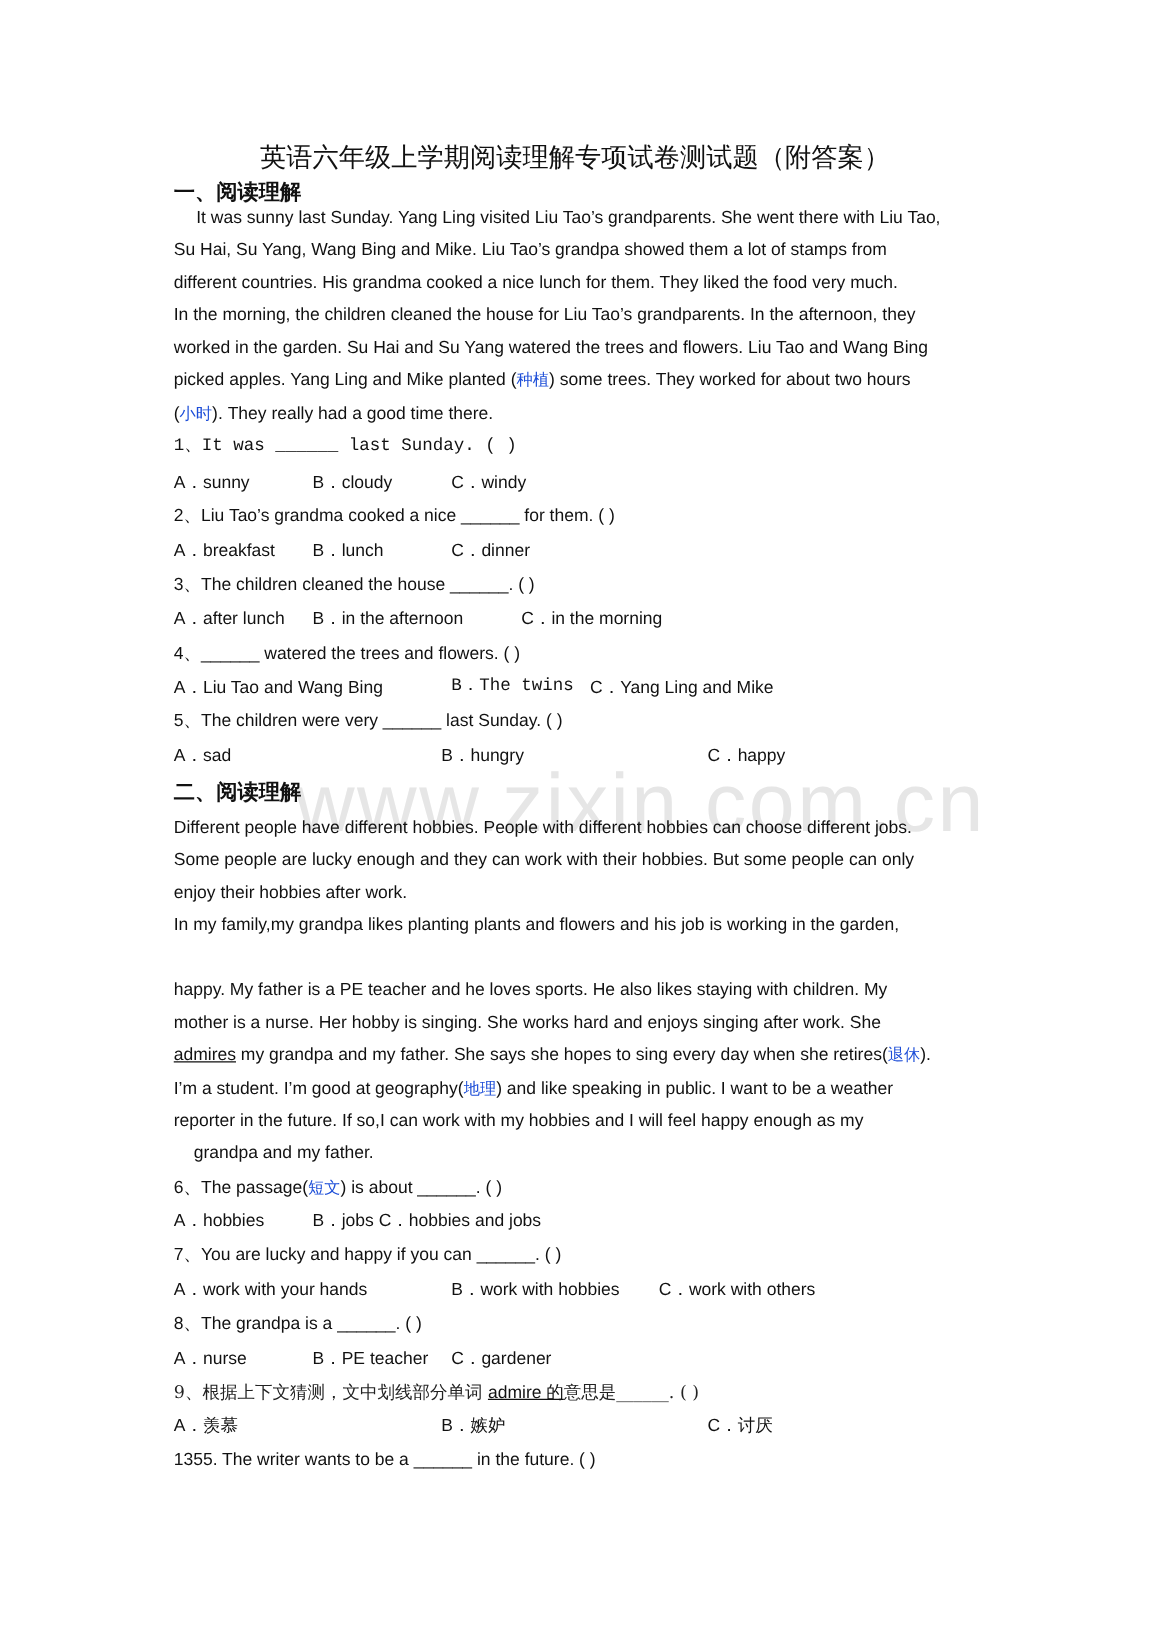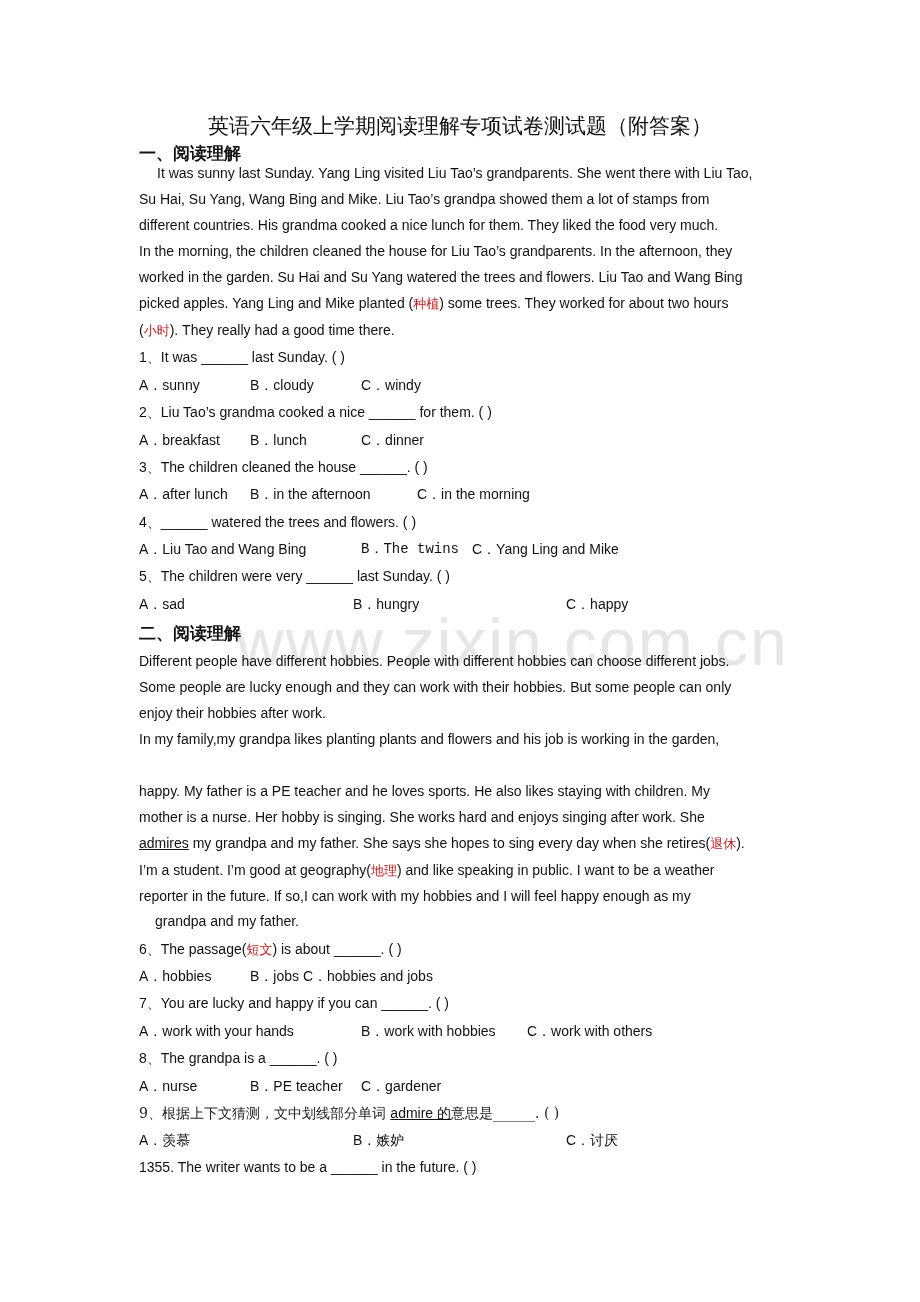--- a/index.html
+++ b/index.html
@@ -8,21 +8,21 @@
   .page { position: absolute; left: 0; top: 0; width: 920px; height: 1302px; }
   .title { position: absolute; top: 112px; left: 0; width: 920px; text-align: center;
            font-family: "DejaVu Serif", "Liberation Serif", serif; font-size: 21px; color: #111; letter-spacing: 0px; }
   .section { position: absolute; left: 139px; font-family: "DejaVu Serif", "Liberation Serif", serif;
              font-size: 17px; font-weight: bold; color: #111; }
   .line { position: absolute; left: 139px; font-size: 14px; white-space: nowrap; color: #111; line-height: 18px; }
   .indent { left: 157px; }
   .opts { position: absolute; left: 139px; font-size: 14px; white-space: nowrap; line-height: 18px; }
   .opt { position: absolute; top: 0; white-space: nowrap; }
   .u { text-decoration: underline; }
-  .cn { font-family: "DejaVu Serif", "Liberation Serif", serif; font-size: 13px; color: #b91c1c; }
+  .cn { font-family: "DejaVu Serif", "Liberation Serif", serif; font-size: 13px; color: #1d4ed8; }
   .watermark { position: absolute; left: 236px; top: 604px; font-size: 66px; color: #e6e6e6;
                font-family: "Liberation Sans", sans-serif; letter-spacing: 2px; z-index: 0; white-space: nowrap; }
   .content { position: absolute; left: 0; top: 0; z-index: 1; width: 920px; height: 1302px; }
 </style>
 </head>
 <body>
 
 <div class="page">
   <div class="watermark">www.zixin.com.cn</div>
 
@@ -36,21 +36,21 @@
     <div class="line" style="top:216px;">different countries. His grandma cooked a nice lunch for them. They liked the food very much.</div>
     <div class="line" style="top:242px;">In the morning, the children cleaned the house for Liu Tao’s grandparents. In the afternoon, they</div>
     <div class="line" style="top:268px;">worked in the garden. Su Hai and Su Yang watered the trees and flowers. Liu Tao and Wang Bing</div>
     <div class="line" style="top:294px;">
       <span>picked apples. Yang Ling and Mike planted (</span><span class="cn">种植</span><span>) some trees. They worked for about two hours</span>
     </div>
     <div class="line" style="top:321px;">
       <span>(</span><span class="cn">小时</span><span>). They really had a good time there.</span>
     </div>
 
-    <div class="line" style="top:348px;">1、It was ______ last Sunday. (   )</div>
+    <div class="line" style="top:348px;font-family:Liberation Mono, monospace;">1、It was ______ last Sunday. (   )</div>
     <div class="opts" style="top:376px;">
       <span class="opt" style="left:0;">A．sunny</span>
       <span class="opt" style="left:111px;">B．cloudy</span>
       <span class="opt" style="left:222px;">C．windy</span>
     </div>
 
     <div class="line" style="top:403px;">2、Liu Tao’s grandma cooked a nice ______ for them. (  )</div>
     <div class="opts" style="top:431px;">
       <span class="opt" style="left:0;">A．breakfast</span>
       <span class="opt" style="left:111px;">B．lunch</span>

